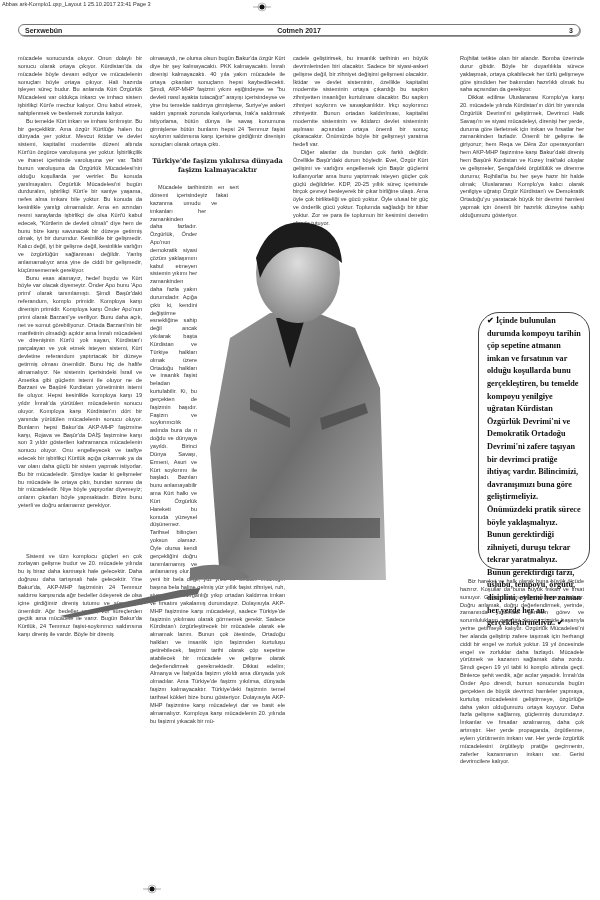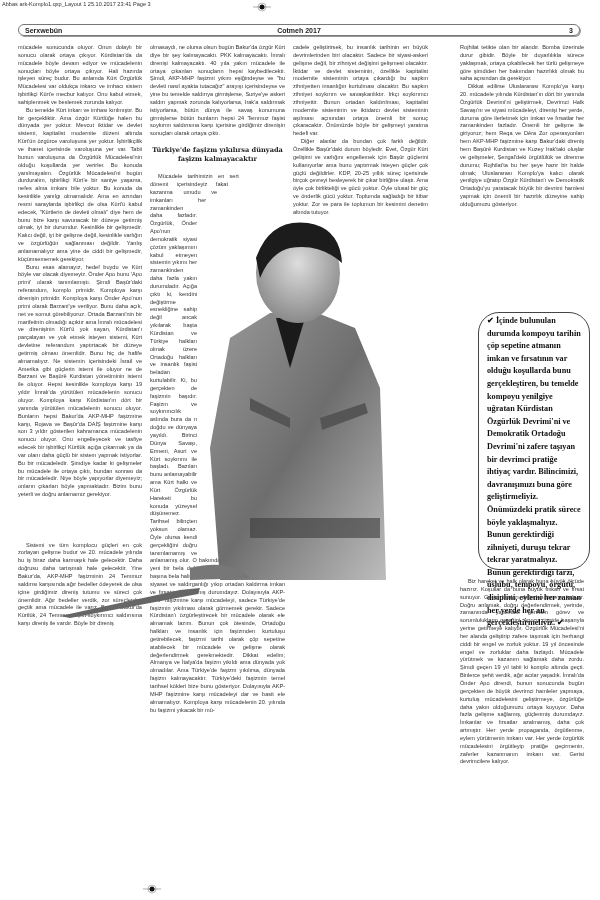--- a/index.html
+++ b/index.html
@@ -2,21 +2,21 @@
 <html><head>
 <meta charset="utf-8">
 <style>
   html, body { margin:0; padding:0; background:#fff; }
   body { width:600px; height:900px; position:relative; overflow:hidden; font-family:"Liberation Sans", sans-serif; color:#222; }
   .slug { position:absolute; left:2px; top:1px; font-size:5.6px; color:#333; font-family:"Liberation Sans", sans-serif; }
   .reg { position:absolute; left:253px; top:2px; width:18px; height:10px; }
   .reg.bottom { top:884px; left:143px; }
   .header { position:absolute; left:18px; top:24px; width:562px; height:12px; border:1px solid #777; border-radius:7px; box-shadow:1px 1px 0 #999; font-size:7px; font-weight:bold; display:flex; align-items:center; justify-content:space-between; padding:0 6px; box-sizing:border-box; }
   .header .c { position:absolute; left:0; right:0; text-align:center; pointer-events:none; }
-  .col { position:absolute; top:44px; font-size:5.6px; line-height:7.85px; text-align:justify; color:#333; }
+  .col { position:absolute; top:55px; font-size:5.6px; line-height:7.85px; text-align:justify; color:#333; }
   .col p { margin:0; text-indent:8px; }
   .col p.ni { text-indent:0; }
   .c1 { left:18px; width:124px; }
   .c2 { left:150px; width:135px; }
   .c3 { left:293px; width:135px; }
   .c4 { left:460px; width:124px; }
   h3 { font-family:"DejaVu Serif", "Liberation Serif", serif; font-weight:bold; font-size:6.6px; line-height:9px; text-align:center; margin:8px 0 9px 0; color:#222; }
   .photo { position:absolute; left:190px; top:218px; width:196px; height:362px; }
   .callout { position:absolute; left:478px; top:312px; width:112px; height:258px; border:1px solid #444; border-radius:21px; padding:2px 8px; box-sizing:border-box; font-family:"Liberation Serif", serif; font-weight:bold; font-size:8.2px; line-height:12.6px; color:#111; }
 </style>

